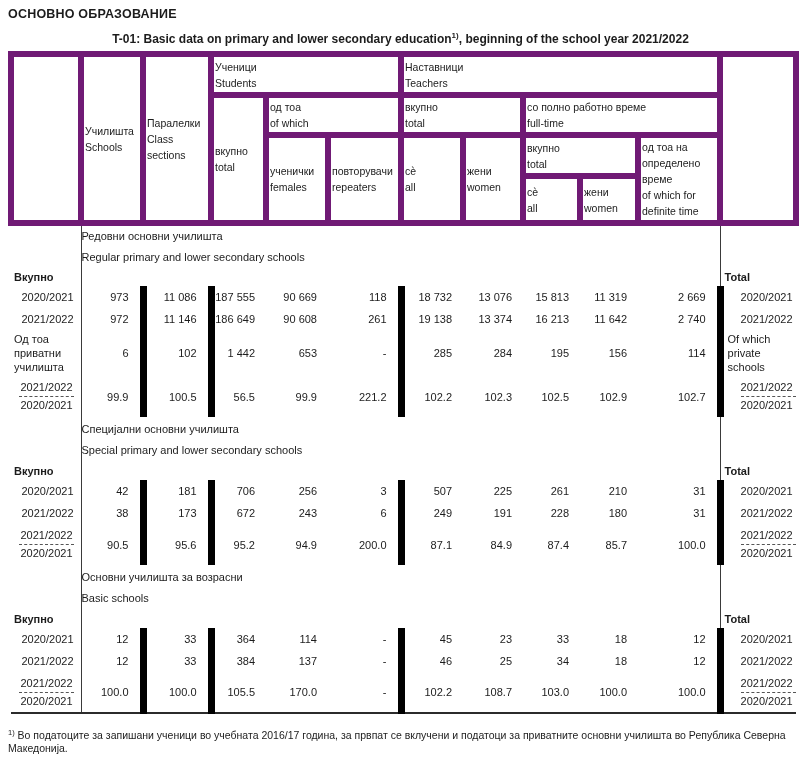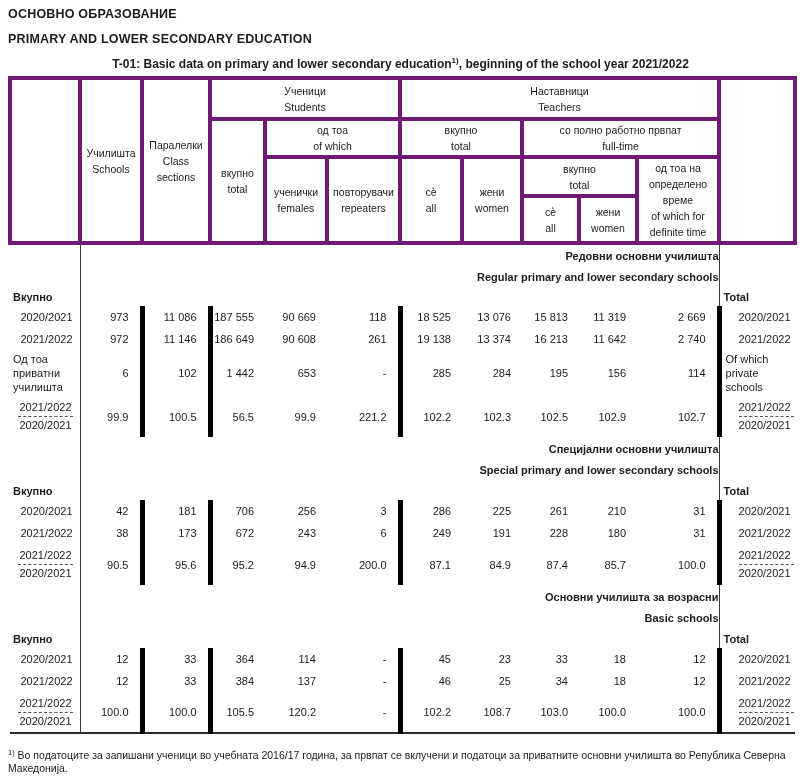--- a/index.html
+++ b/index.html
@@ -3,36 +3,36 @@
 <meta charset="utf-8">
 <style>
   html,body{margin:0;padding:0;background:#ffffff;}
   body{font-family:"Liberation Sans","DejaVu Sans",sans-serif;color:#1c1c1c;}
   .page{width:800px;height:783px;box-sizing:border-box;padding:7px 0 0 8px;overflow:hidden;background:#fff;}
   .t1{font-size:12.5px;font-weight:700;margin:0 0 11px 0;letter-spacing:.2px;}
   .t2{font-size:12px;font-weight:700;text-align:center;margin:0 0 4px 0;width:785px;}
   .t2 sup{font-size:8px;line-height:0;}
   table{border-collapse:collapse;table-layout:fixed;width:787px;margin-top:5px;}
   td{box-sizing:border-box;overflow:hidden;}
-  thead td{border:4px solid #701a75;text-align:center;vertical-align:middle;font-size:10.5px;padding:1px 1px;}
+  thead td{border:6px solid #701a75;text-align:left;vertical-align:middle;font-size:10.5px;padding:1px 1px;}
   thead td div{line-height:16px;}
   thead tr:nth-child(1){height:41px;}
   thead tr:nth-child(2){height:34px;}
   thead tr:nth-child(3){height:32px;}
   thead tr:nth-child(4){height:45px;}
   tbody td{font-size:11px;vertical-align:middle;padding:0;border:none;}
   .num{text-align:right;padding-right:11px;}
-  .brv{border-right:5px solid #000000;}
+  .brv{border-right:7px solid #000000;}
   .lbl{border-right:1px solid #3a3a3a;text-align:left;padding:1px 4px 1px 3px;line-height:14px;}
   .lbl.yr{text-align:right;padding-right:7px;}
   .lblr{border-left:1px solid #3a3a3a;text-align:left;padding:1px 2px 1px 4px;line-height:14px;}
   .lblr.yr{padding-left:17px;}
   .bold{font-weight:700;}
   .mid{border-left:1px solid #3a3a3a;border-right:1px solid #3a3a3a;}
-  .st{font-weight:700;line-height:21px;text-align:right;}
+  .st{font-weight:400;line-height:21px;text-align:left;}
   tr.title-row td{height:45px;}
   tr.group-row td{height:18px;}
   tr.data-row td{height:22px;}
   tr.private-row td{height:46px;}
   tr.ratio-row td{height:41px;}
   tr.first td{border-top:2px solid #2b2b2b;}
   tr.last td{border-bottom:2px solid #2b2b2b;}
   .ry{line-height:13px;}
   .lbl.ratio .ry{text-align:right;padding-right:4px;}
   .lblr.ratio{padding-left:17px;}
@@ -42,21 +42,20 @@
   .footnotes{margin-top:15px;font-size:10.5px;}
   .fn{margin-bottom:8px;line-height:13px;}
   .fn sup{font-size:7.5px;line-height:0;}
 </style>
 </head>
 <body>
 
 <div class="page">
 
   <div class="t1">ОСНОВНО ОБРАЗОВАНИЕ</div>
-  <div class="t1">PRIMARY AND LOWER SECONDARY EDUCATION</div>
   <div class="t2"><span>T-01: Basic data on primary and lower secondary education</span><sup>1)</sup><span>, beginning of the school year 2021/2022</span></div>
 
   <table>
     <colgroup>
       <col style="width:70px">
         <col style="width:62px">
         <col style="width:68px">
         <col style="width:55px">
       <col style="width:62px">
         <col style="width:73px">
@@ -95,21 +94,21 @@
           </td>
         <td colspan="2">
             <div>од тоа</div>
             <div>of which</div>
           </td>
         <td colspan="2">
             <div>вкупно</div>
             <div>total</div>
           </td>
         <td colspan="3">
-            <div>со полно работно првпат</div>
+            <div>со полно работно време</div>
             <div>full-time</div>
           </td>
       </tr>
       <tr>
         <td rowspan="2">
             <div>ученички</div>
             <div>females</div>
           </td>
         <td rowspan="2">
             <div>повторувачи</div>
@@ -158,21 +157,21 @@
         <td class="mid" colspan="10"></td>
         <td class="lblr bold">Total</td>
       </tr>
       <tr class="data-row">
         <td class="lbl yr">2020/2021</td>
         <td class="num brv">973</td>
         <td class="num brv">11 086</td>
         <td class="num">187 555</td>
         <td class="num">90 669</td>
         <td class="num brv">118</td>
-        <td class="num">18 525</td>
+        <td class="num">18 732</td>
         <td class="num">13 076</td>
         <td class="num">15 813</td>
         <td class="num">11 319</td>
         <td class="num brv">2 669</td>
         <td class="lblr yr">2020/2021</td>
       </tr>
       <tr class="data-row">
         <td class="lbl yr">2021/2022</td>
         <td class="num brv">972</td>
         <td class="num brv">11 146</td>
@@ -236,21 +235,21 @@
         <td class="mid" colspan="10"></td>
         <td class="lblr bold">Total</td>
       </tr>
       <tr class="data-row">
         <td class="lbl yr">2020/2021</td>
         <td class="num brv">42</td>
         <td class="num brv">181</td>
         <td class="num">706</td>
         <td class="num">256</td>
         <td class="num brv">3</td>
-        <td class="num">286</td>
+        <td class="num">507</td>
         <td class="num">225</td>
         <td class="num">261</td>
         <td class="num">210</td>
         <td class="num brv">31</td>
         <td class="lblr yr">2020/2021</td>
       </tr>
       <tr class="data-row">
         <td class="lbl yr">2021/2022</td>
         <td class="num brv">38</td>
         <td class="num brv">173</td>
@@ -330,21 +329,21 @@
       </tr>
       <tr class="ratio-row last">
         <td class="lbl ratio">
           <div class="ry">2021/2022</div>
           <div class="rdash l"></div>
           <div class="ry">2020/2021</div>
         </td>
         <td class="num brv">100.0</td>
         <td class="num brv">100.0</td>
         <td class="num">105.5</td>
-        <td class="num">120.2</td>
+        <td class="num">170.0</td>
         <td class="num brv">-</td>
         <td class="num">102.2</td>
         <td class="num">108.7</td>
         <td class="num">103.0</td>
         <td class="num">100.0</td>
         <td class="num brv">100.0</td>
         <td class="lblr ratio">
           <div class="ry">2021/2022</div>
           <div class="rdash r"></div>
           <div class="ry">2020/2021</div>

